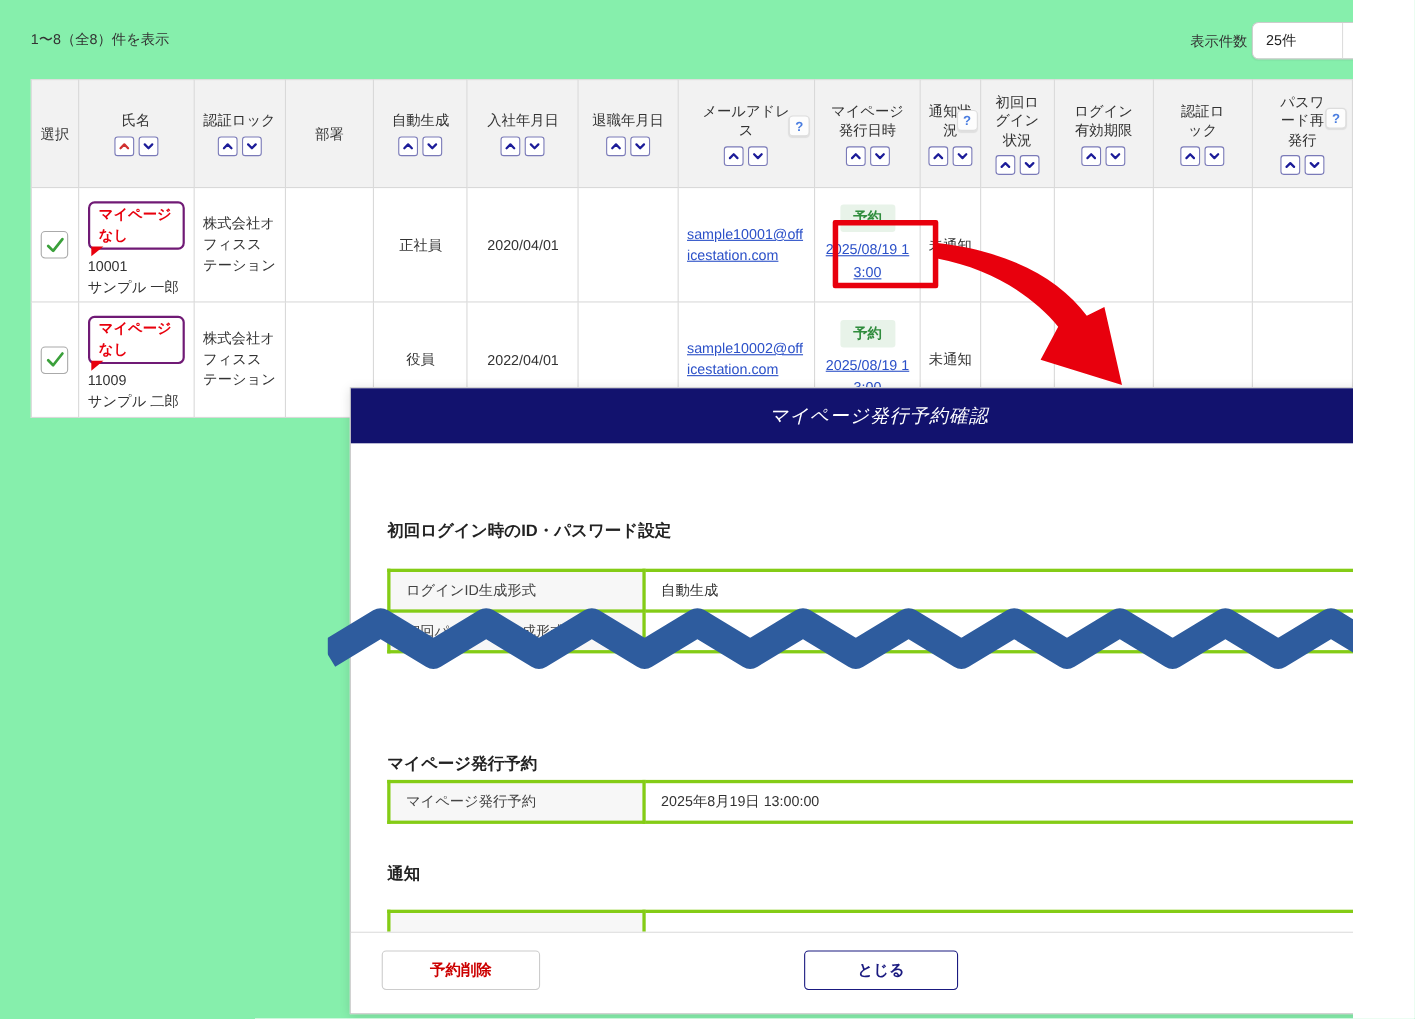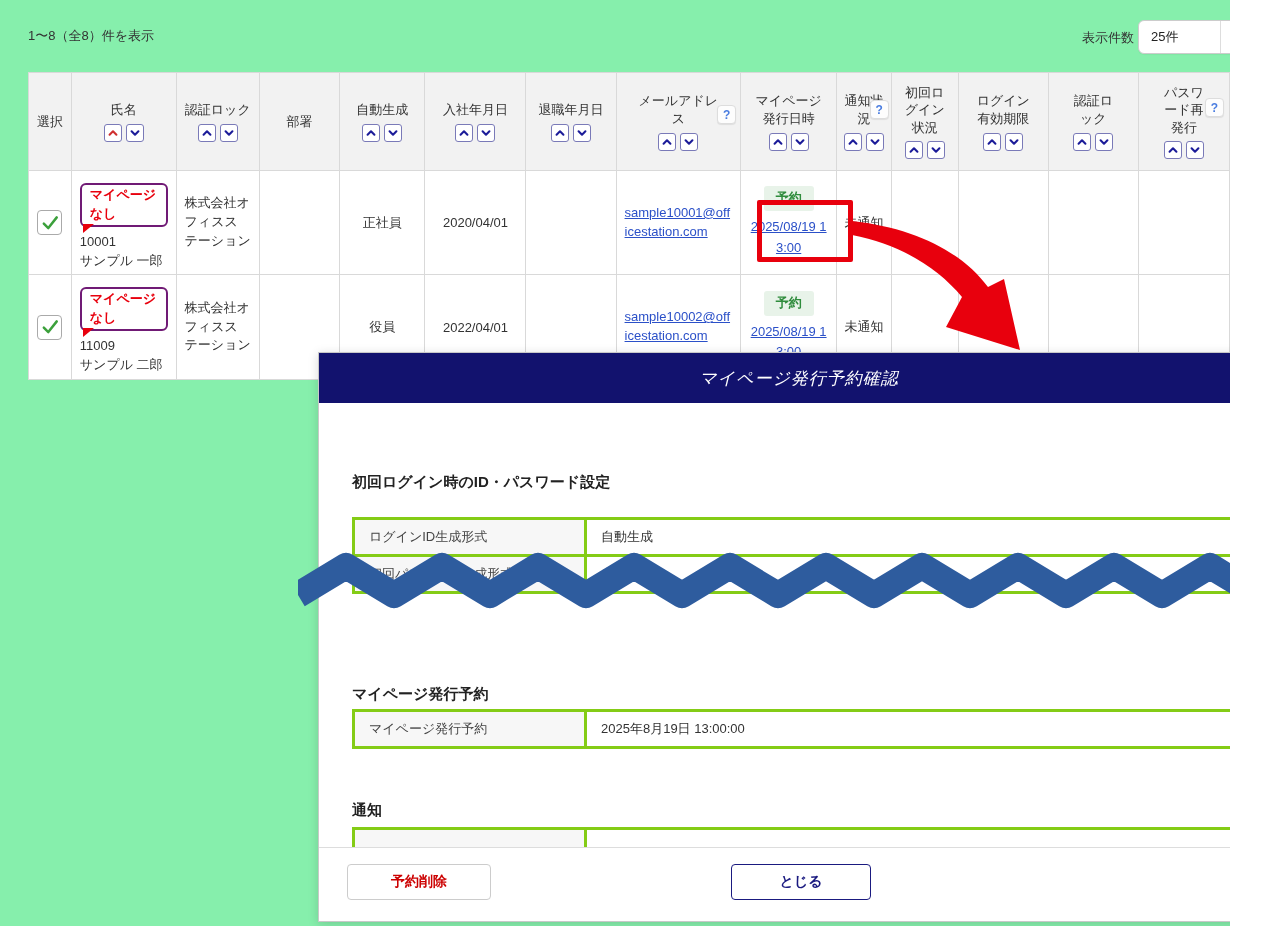--- a/index.html
+++ b/index.html
@@ -419,21 +419,21 @@
         </table>
       <div class="sec-heading" style="top:282px">マイページ発行予約</div>
       <table class="kv-table" style="top:306px">
         <tbody>
             <tr>
           <td class="k">マイページ発行予約</td>
           <td class="v">2025年8月19日 13:00:00</td>
             </tr>
       </tbody>
         </table>
-      <div class="sec-heading" style="top:398px">通知</div>
+      <div class="sec-heading" style="top:382px">通知</div>
       <table class="kv-table" style="top:424px">
         <tbody>
             <tr style="height:56px">
           <td class="k"></td>
           <td class="v">通知する</td>
             </tr>
         <tr class="sliver">
           <td class="k"></td>
           <td class="v"></td>
             </tr>

